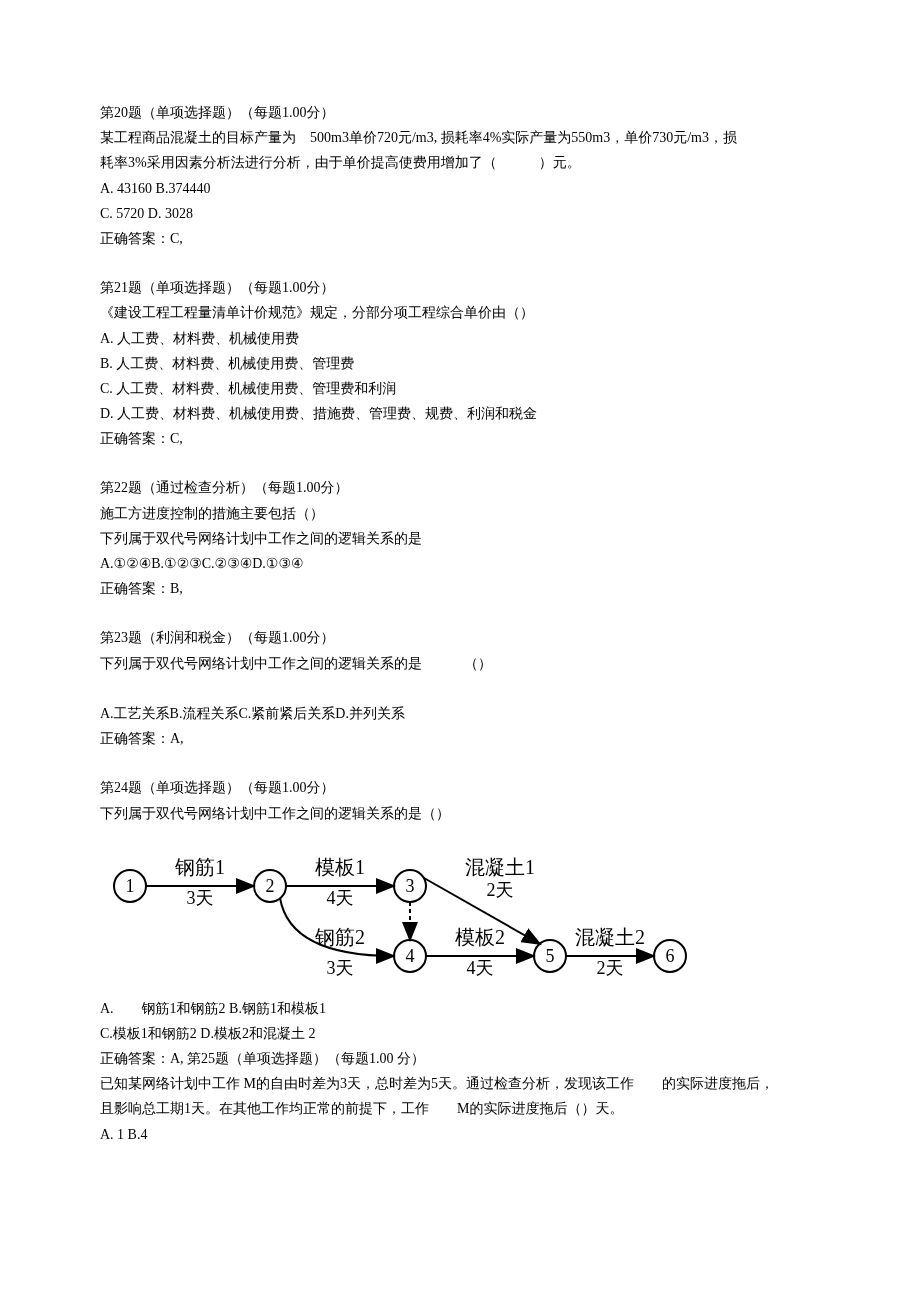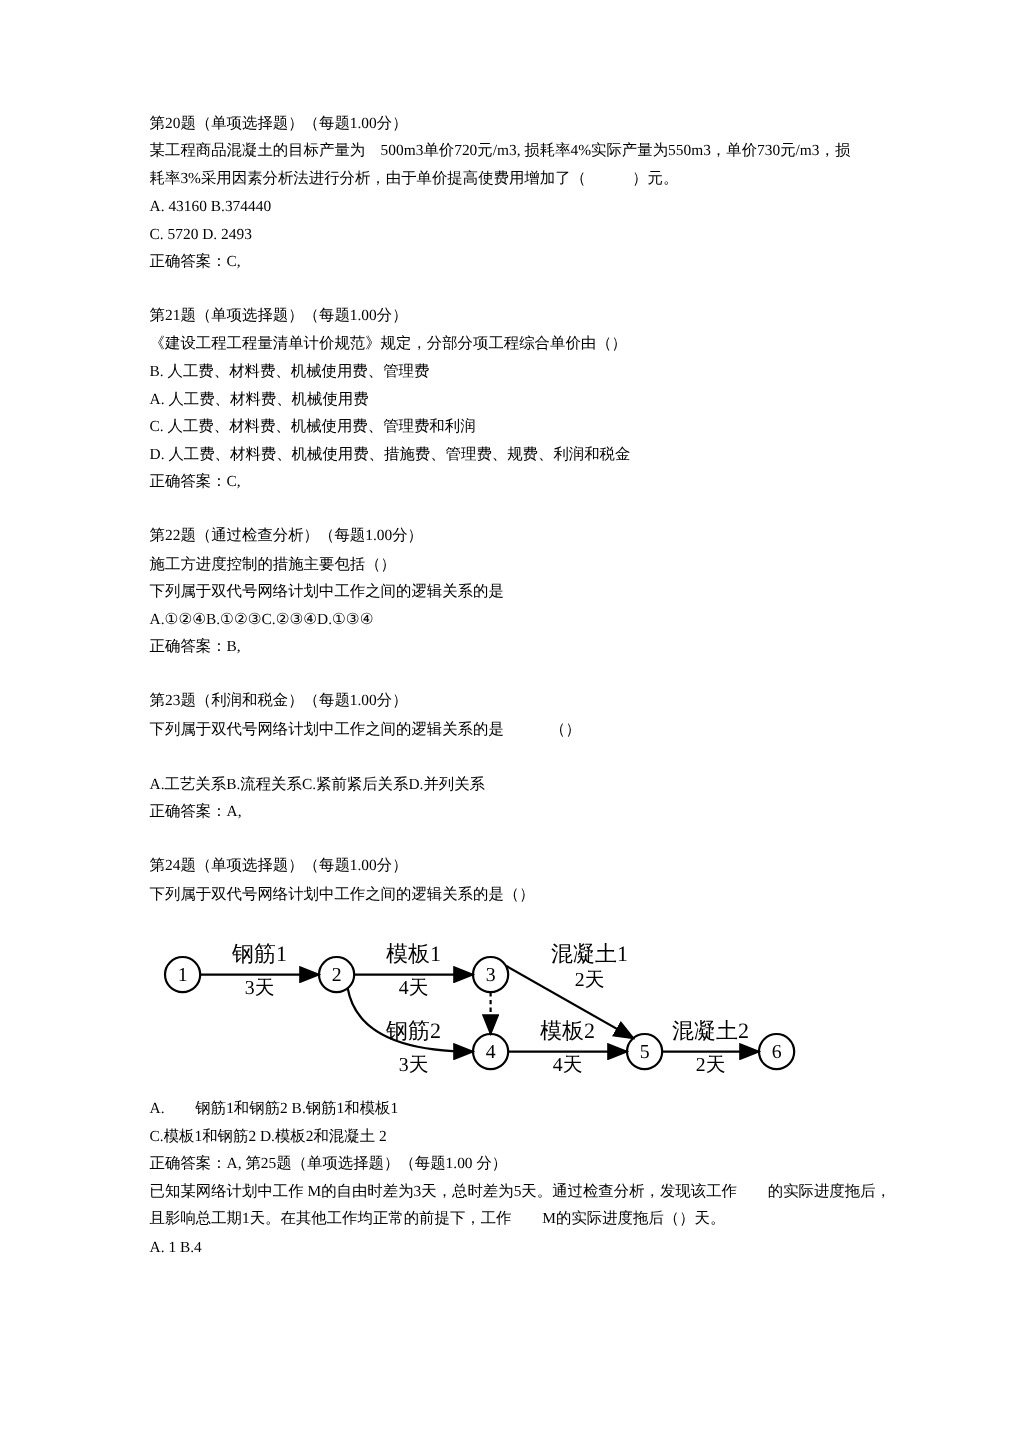--- a/index.html
+++ b/index.html
@@ -7,49 +7,48 @@
       font-size: 14px;
       line-height: 1.8;
       color: #000;
       background: #fff;
       margin: 0;
       padding: 100px 100px 40px 100px;
       width: 720px;
     }
     .q {
       margin-bottom: 24px;
-      margin-left: 36px;
     }
     .line {
       margin: 0;
     }
     .diagram {
       margin: 10px 0;
     }
     .diagram svg {
       display: block;
     }
   </style>
 </head>
 <body>
 
 <div class="q">
   <p class="line">第20题（单项选择题）（每题1.00分）</p>
   <p class="line">某工程商品混凝土的目标产量为　500m3单价720元/m3, 损耗率4%实际产量为550m3，单价730元/m3，损</p>
   <p class="line">耗率3%采用因素分析法进行分析，由于单价提高使费用增加了（　　　）元。</p>
   <p class="line">A.  43160 B.374440</p>
-  <p class="line">C.  5720 D. 2493</p>
+  <p class="line">C.  5720 D. 3028</p>
   <p class="line">正确答案：C,</p>
 </div>
 
 <div class="q">
   <p class="line">第21题（单项选择题）（每题1.00分）</p>
   <p class="line">《建设工程工程量清单计价规范》规定，分部分项工程综合单价由（）</p>
+  <p class="line">A.  人工费、材料费、机械使用费</p>
   <p class="line">B.  人工费、材料费、机械使用费、管理费</p>
-  <p class="line">A.  人工费、材料费、机械使用费</p>
   <p class="line">C.  人工费、材料费、机械使用费、管理费和利润</p>
   <p class="line">D.  人工费、材料费、机械使用费、措施费、管理费、规费、利润和税金</p>
   <p class="line">正确答案：C,</p>
 </div>
 
 <div class="q">
   <p class="line">第22题（通过检查分析）（每题1.00分）</p>
   <p class="line">施工方进度控制的措施主要包括（）</p>
   <p class="line">下列属于双代号网络计划中工作之间的逻辑关系的是</p>
   <p class="line">A.①②④B.①②③C.②③④D.①③④</p>

